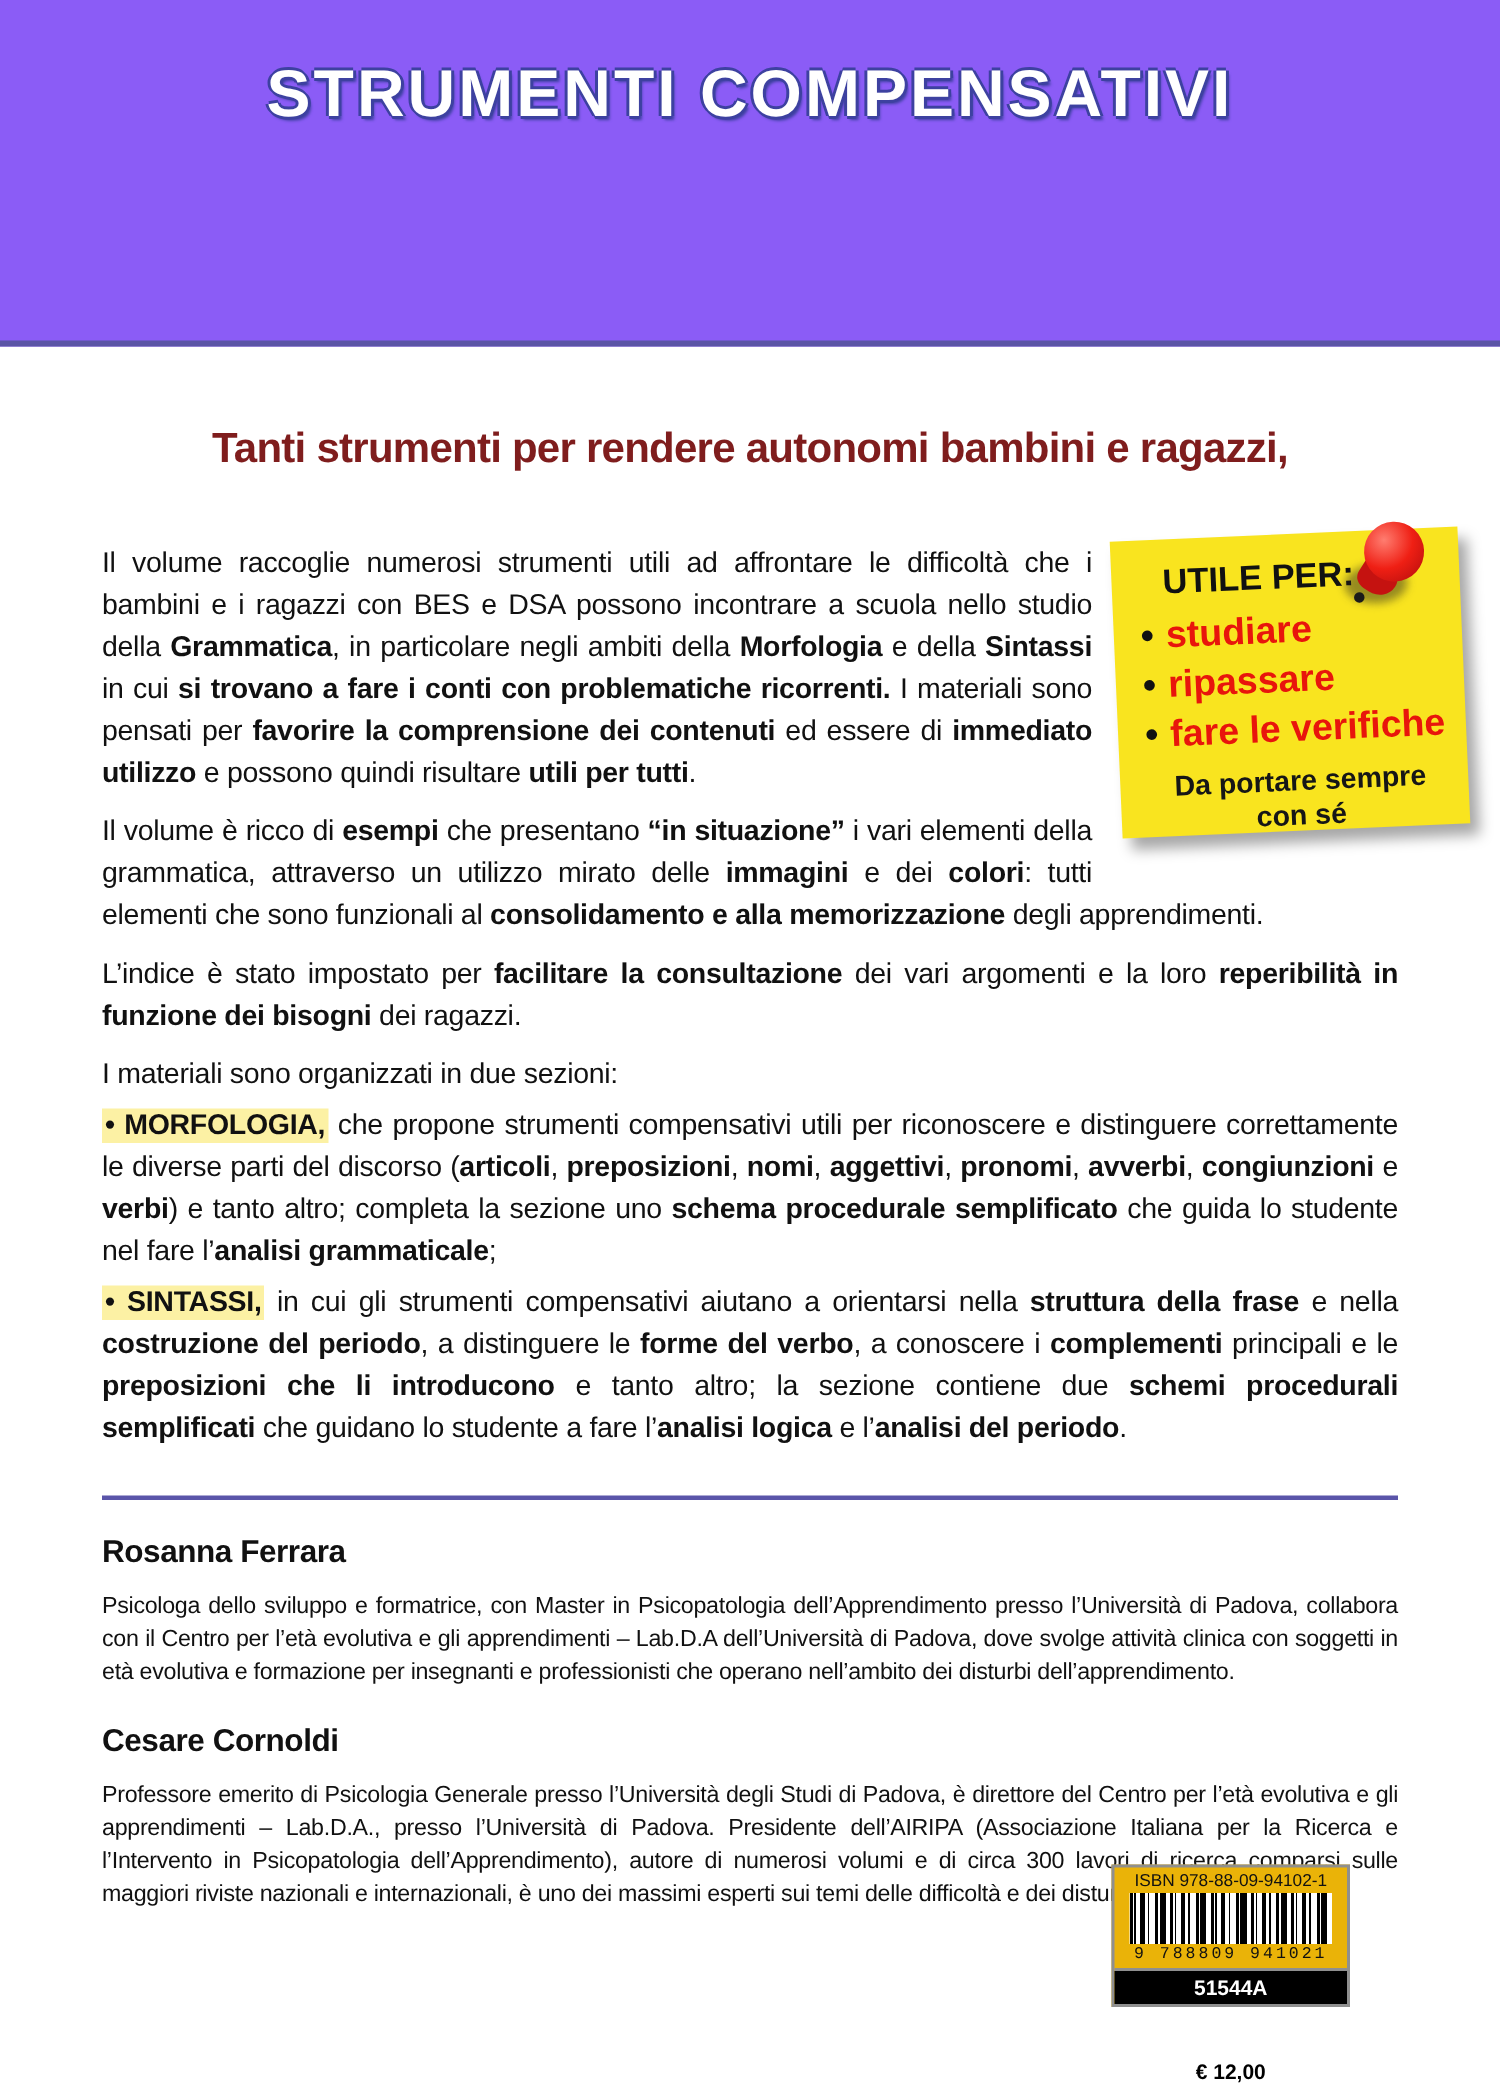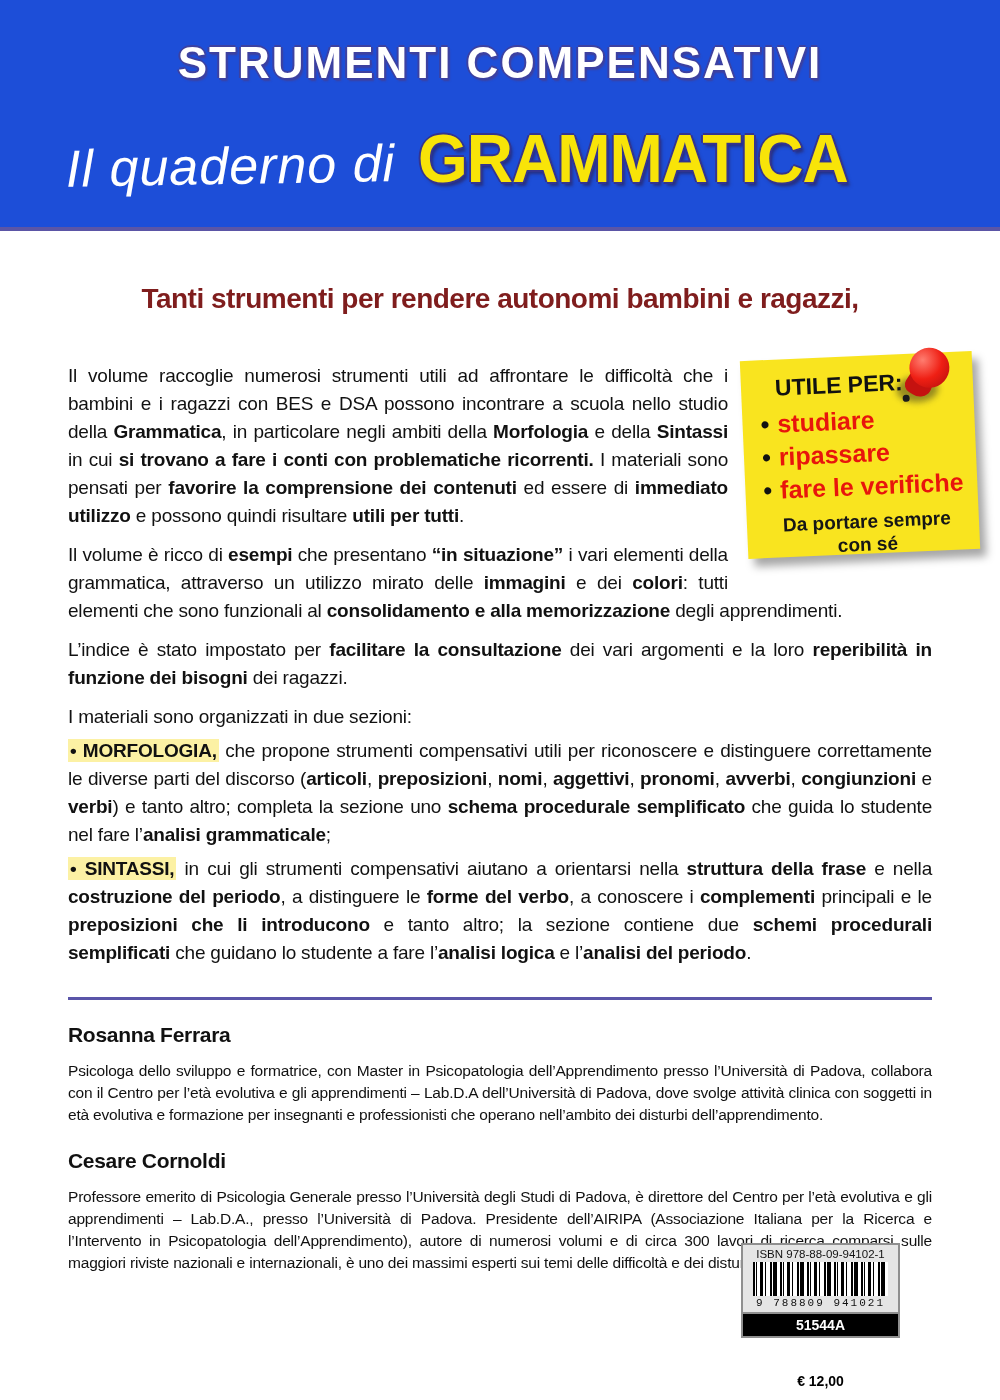--- a/index.html
+++ b/index.html
@@ -1,20 +1,20 @@
 <!DOCTYPE html>
 <html><head>
 <meta charset="utf-8">
 <style>
   html,body{margin:0;padding:0;background:#fff;}
   .page{position:relative;width:1000px;height:1400px;background:#ffffff;overflow:hidden;
         font-family:"Liberation Sans",sans-serif;color:#111;}
 
   
-  .header{position:absolute;left:0;top:0;width:1000px;height:231px;background:#1d4ed8;
+  .header{position:absolute;left:0;top:0;width:1000px;height:231px;background:#8b5cf6;
           border-bottom:4px solid #5b55a6;box-sizing:border-box;}
   .kicker{position:absolute;left:0;top:38px;width:100%;text-align:center;
           font-size:44px;font-weight:bold;letter-spacing:2px;color:#ffffff;
           text-shadow:-2px 0 0 #3d41a0,2px 0 0 #3d41a0,0 -2px 0 #3d41a0,0 2px 0 #3d41a0,2px 3px 2px #3d41a0;}
   .title-row{position:absolute;left:0;top:118px;width:1000px;height:90px;}
   .series{position:absolute;left:66px;top:18px;font-size:52px;color:#ffffff;
           font-style:italic;font-weight:500;letter-spacing:1px;transform:rotate(-1deg);}
   .gram{position:absolute;left:418px;top:0px;font-size:64px;font-weight:800;letter-spacing:-1px;
         color:#f8e408;transform:scaleY(1.08);transform-origin:top left;
         text-shadow:-2px 0 0 #34348f,2px 0 0 #34348f,0 -2px 0 #34348f,0 2px 0 #34348f,3px 4px 3px rgba(40,40,110,.8);}
@@ -54,44 +54,40 @@
   .rule{clear:both;border:none;height:3px;background:#5a55a9;margin:30px 0 0 0;}
 
   
   .author{margin-top:21px;}
   .author-name{font-size:21px;font-weight:bold;margin:0 0 4px 0;letter-spacing:-.3px;}
   .author-bio{font-size:15.5px;line-height:22px;margin:0;text-align:justify;letter-spacing:-.2px;}
   .author + .author{}
 
   
   .barcode-box{position:absolute;left:741px;top:1243px;width:159px;border:2px solid #8f8f8f;
-               box-sizing:border-box;background:#e5e5e5;}
+               box-sizing:border-box;background:#eab308;}
   .isbn{font-size:11.5px;text-align:center;padding:3px 0 2px 0;letter-spacing:0;}
   .bars{height:34px;margin:0 10px;
         background:repeating-linear-gradient(90deg,
           #000 0 2px,#fff 2px 3px,#000 3px 4px,#fff 4px 7px,
           #000 7px 10px,#fff 10px 12px,#000 12px 13px,#fff 13px 17px,
           #000 17px 19px,#fff 19px 20px,#000 20px 24px,#fff 24px 27px);}
   .digits{font-size:11px;text-align:center;letter-spacing:2px;padding:1px 0 3px 0;
           font-family:"Liberation Mono",monospace;}
   .price-row{display:flex;border-top:2px solid #8f8f8f;height:22px;line-height:22px;flex-direction:column;}
   .code-cell{flex:1;background:#000;color:#fff;font-weight:bold;font-size:14px;text-align:center;}
   .price-cell{flex:1;background:#fff;color:#000;font-weight:bold;font-size:14px;text-align:center;margin-top:34px;}
 </style>
 </head>
 <body>
 
 <div class="page">
 
   <div class="header">
     <div class="kicker">STRUMENTI COMPENSATIVI</div>
-    <div class="title-row">
-      <span class="series">Il quaderno di</span>
-      <span class="gram">GRAMMATICA</span>
-    </div>
   </div>
 
   <div class="subtitle">
     <div>Tanti strumenti per rendere autonomi bambini e ragazzi,</div>
   </div>
 
   <div class="content">
 
     <div class="note-wrap">
       <div class="note">

